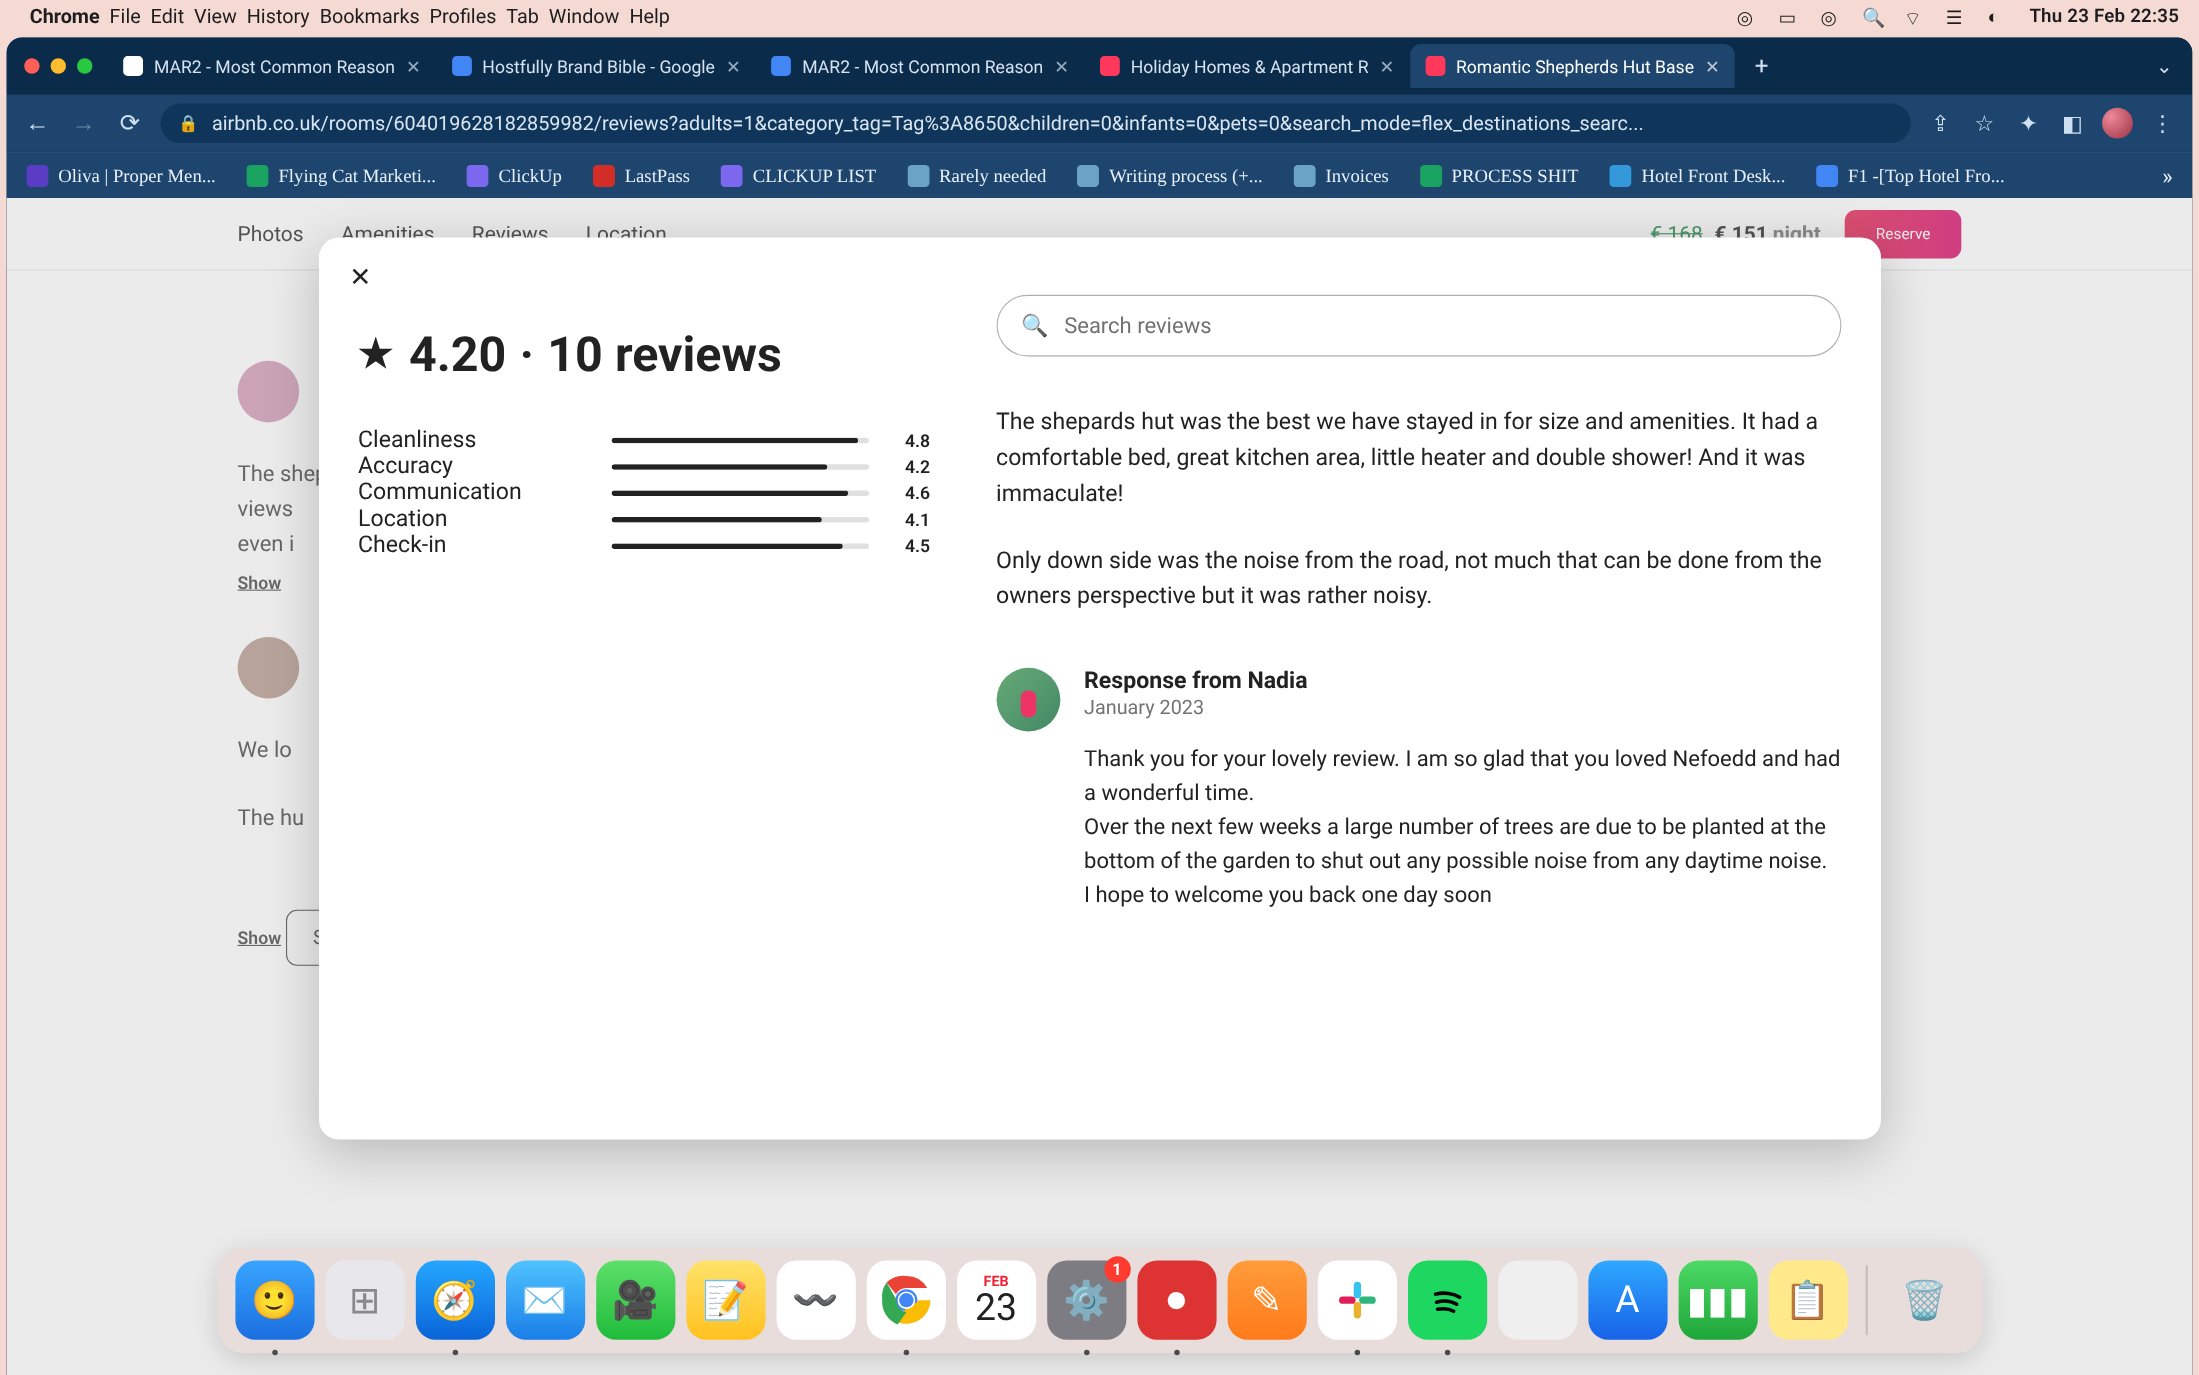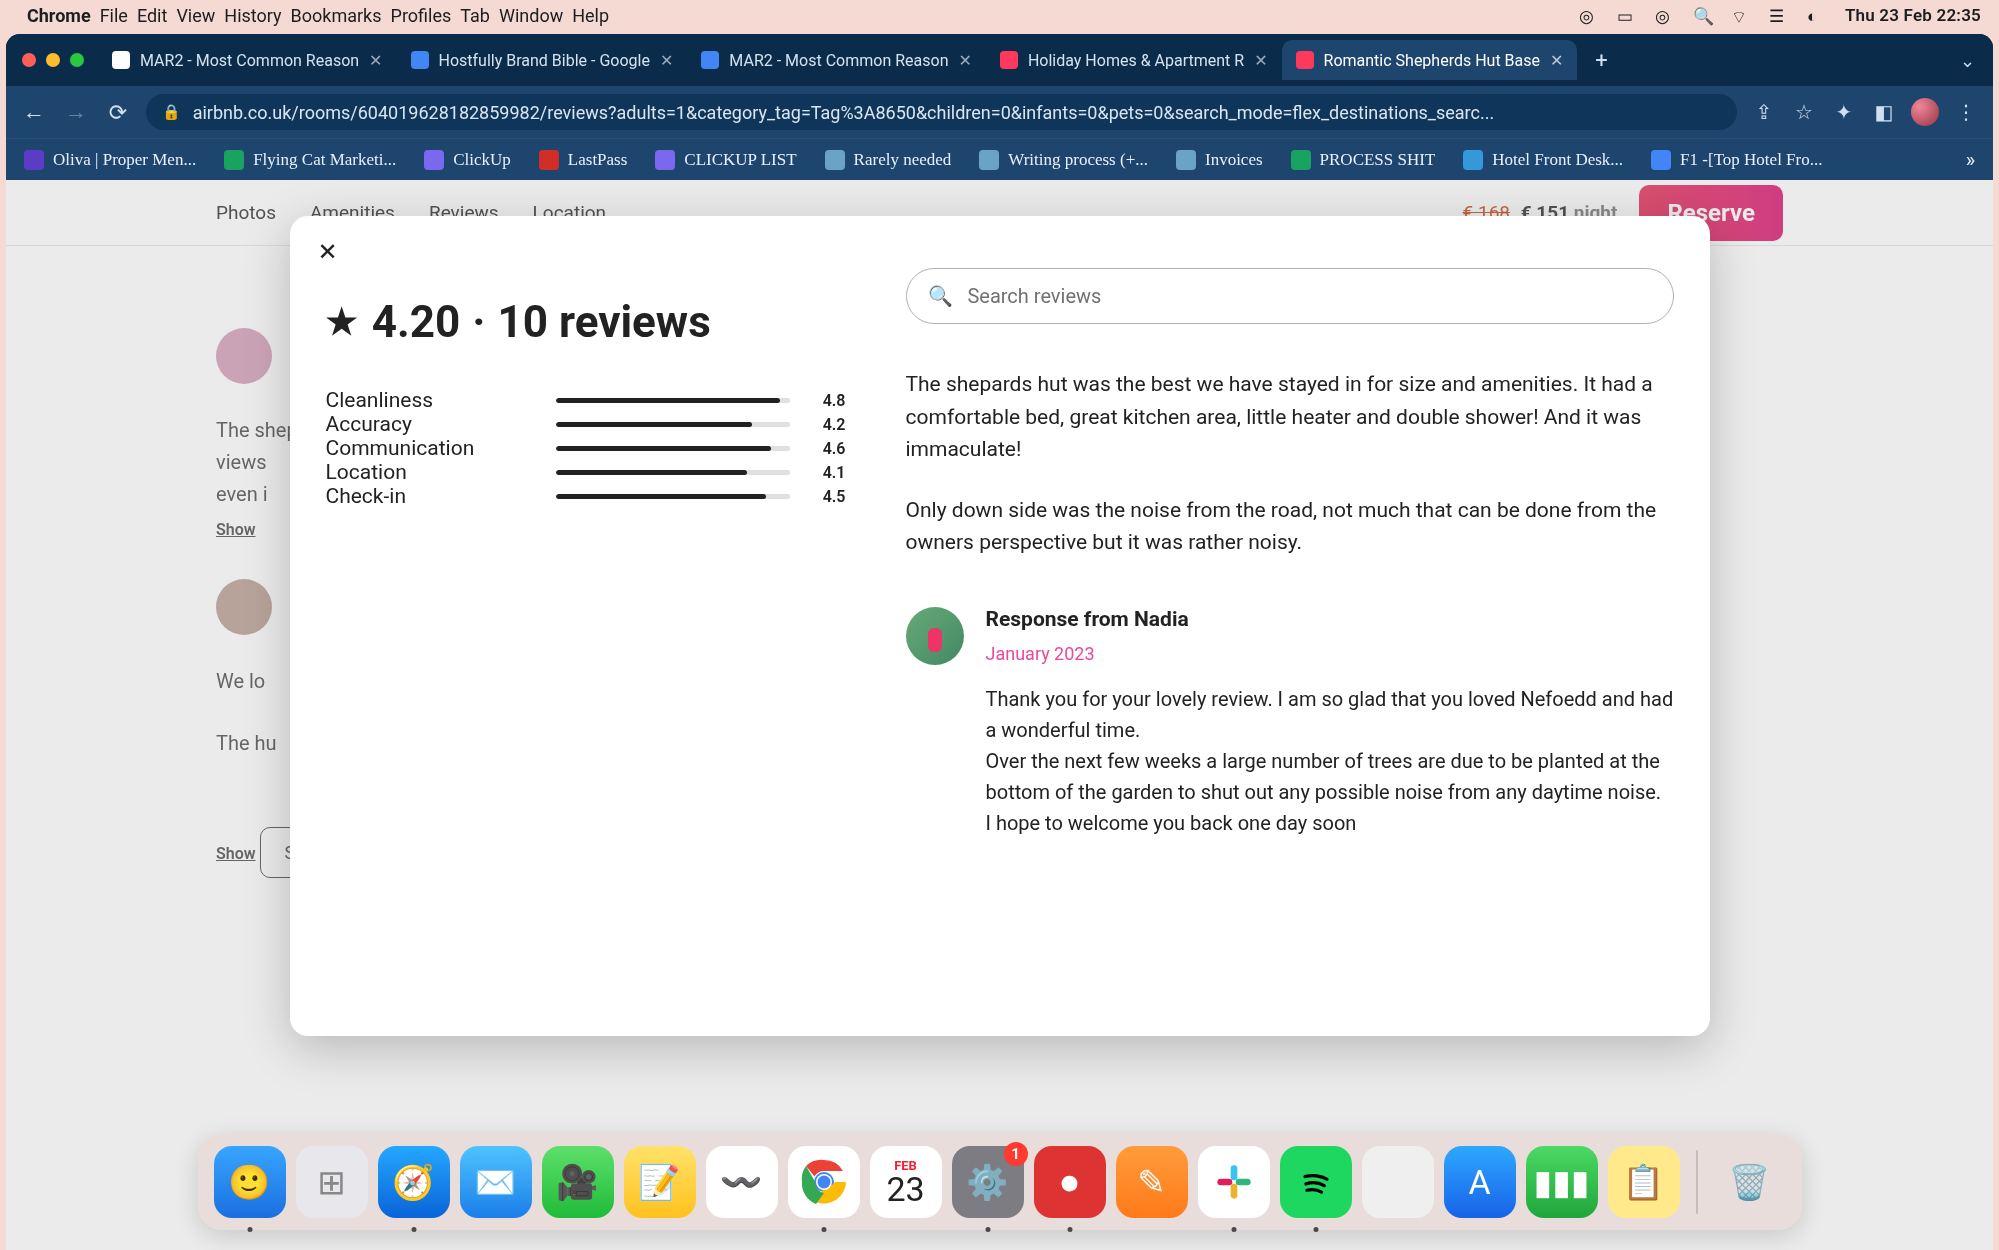--- a/index.html
+++ b/index.html
@@ -49,23 +49,23 @@
 
 
 .page { flex:1; background:#fff; position:relative; overflow:hidden; }
 
 
 .listing-header { position:absolute; top:0; left:0; right:0; height:66px; background:#fff; border-bottom:1px solid #e4e4e4; display:flex; align-items:center; padding:0 210px; filter: blur(0.3px); opacity:.75; }
 .listing-tabs { display:flex; gap:34px; font-size:19px; color:#222; }
 .listing-tabs span:first-child { font-weight:400; }
 .listing-right { margin-left:auto; display:flex; align-items:center; gap:22px; }
 .price { font-size:19px; color:#222; }
-.price .old { text-decoration:line-through; color:#c2410c; margin-right:6px; }
+.price .old { text-decoration:line-through; color:#15803d; margin-right:6px; }
 .price .per { color:#737373; font-weight:700; }
-.reserve-btn { background:#e01e5a; background:linear-gradient(90deg,#e61e4d,#d70466); color:#fff; font-weight:700; font-size:24px; padding:14px 28px; border-radius:10px; }
+.reserve-btn { background:#e01e5a; background:linear-gradient(90deg,#e61e4d,#d70466); color:#fff; font-weight:400; font-size:14px; padding:14px 28px; border-radius:10px; }
 
 
 .bg-content { position:absolute; top:90px; left:210px; right:210px; color:#222; filter: blur(0.3px); opacity:.65; }
 .bg-avatar { width:56px; height:56px; border-radius:50%; background:#c8a; margin-top:58px; }
 .bg-text { margin-top:30px; font-size:20px; line-height:1.6; color:#222; }
 .bg-show { text-decoration:underline; font-weight:600; margin-top:10px; display:inline-block; }
 .bg-btn { margin-top:68px; display:inline-block; border:1px solid #222; border-radius:10px; padding:14px 24px; font-size:18px; }
 
 
 .page-dim { position:absolute; inset:0; background:rgba(0,0,0,.08); }
@@ -91,21 +91,21 @@
 .search-reviews input { border:none; outline:none; font-size:20px; flex:1; color:#222; background:transparent; }
 .search-reviews input::placeholder { color:#717171; }
 
 .review-body { margin-top:44px; font-size:21px; line-height:1.55; color:#222; }
 .review-body p { margin-bottom:28px; }
 
 .host-response { display:flex; gap:22px; margin-top:20px; }
 .host-avatar { width:58px; height:58px; border-radius:50%; background:linear-gradient(135deg,#6a7,#486); flex:none; display:flex; align-items:center; justify-content:center; color:#fff; font-size:12px; overflow:hidden; }
 .host-avatar::after { content:""; width:14px; height:24px; background:#e36; border-radius:6px; display:block; transform:translateY(4px); }
 .host-meta .name { font-size:21px; font-weight:700; color:#222; }
-.host-meta .date { font-size:18px; color:#ec4899; margin-top:12px; }
+.host-meta .date { font-size:18px; color:#737373; margin-top:2px; }
 .host-text { margin-top:20px; font-size:20px; line-height:1.55; color:#222; }
 
 
 .dock-wrap { position:absolute; left:0; right:0; bottom:0; height:116px; display:flex; justify-content:center; pointer-events:none; }
 .dock { display:flex; align-items:center; gap:10px; background:rgba(230,210,205,.55); backdrop-filter:blur(20px); border-radius:24px; padding:8px 16px; height:96px; pointer-events:auto; box-shadow:0 6px 24px rgba(0,0,0,.15); }
 .dock-icon { width:72px; height:72px; border-radius:18px; display:flex; align-items:center; justify-content:center; font-size:34px; color:#fff; position:relative; }
 .dock-sep { width:2px; height:64px; background:rgba(0,0,0,.15); margin:0 6px; border-radius:1px; }
 .dock-dot { position:absolute; bottom:-14px; left:50%; transform:translateX(-50%); width:5px; height:5px; border-radius:50%; background:#4a4a4a; }
 .dock-badge { position:absolute; top:-4px; right:-4px; min-width:24px; height:24px; border-radius:12px; background:#ff3b30; color:#fff; font-size:15px; font-weight:700; display:flex; align-items:center; justify-content:center; padding:0 6px; }
 

